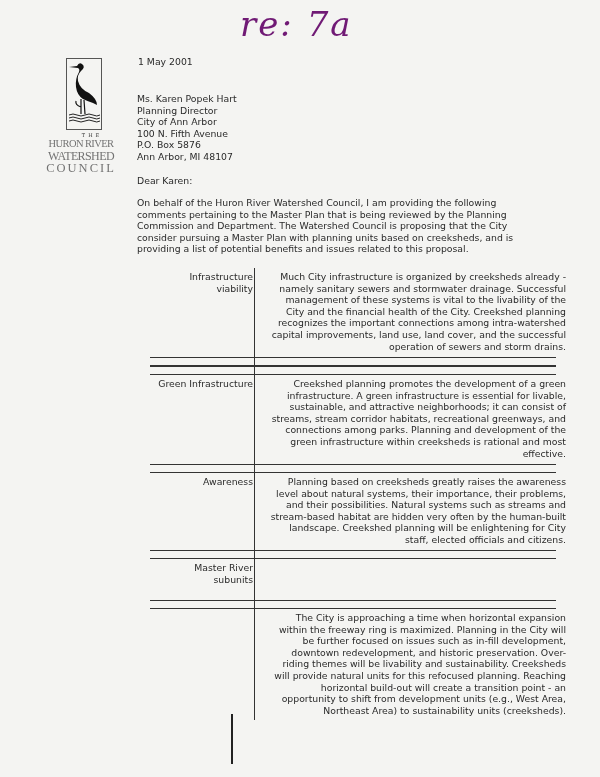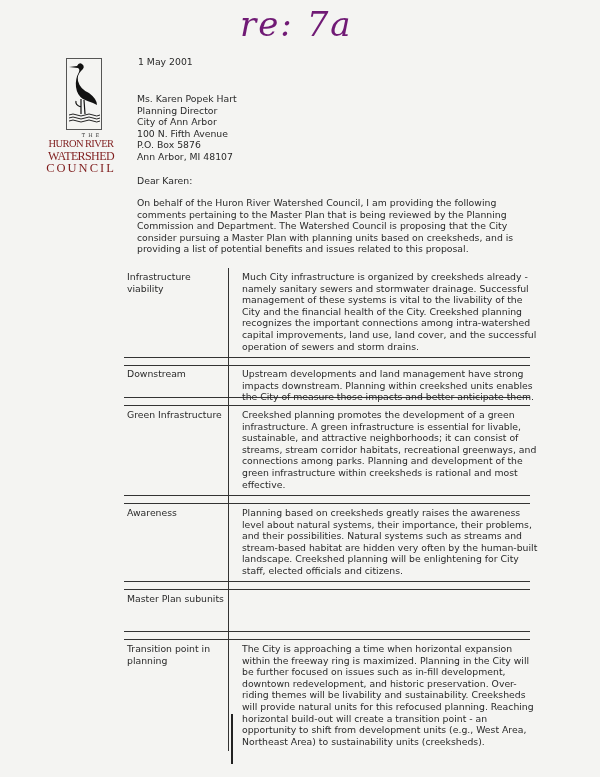--- a/index.html
+++ b/index.html
@@ -21,30 +21,30 @@
     letter-spacing:2px;
   }
   .logo { left:50px; top:58px; width:90px; text-align:center; }
   .logo-frame {
     margin-left:16px; width:34px; height:70px;
     border:1px solid #555; position:relative; background:#f4f4f2;
   }
   .logo-the { font-family:"DejaVu Serif", serif; font-size:5px; letter-spacing:3px; margin-top:2px; margin-left:-6px; color:#333; }
   .logo-name {
     font-family:"Liberation Serif", serif;
-    color:#7f1d1d; margin-left:-14px; width:90px;
+    color:#737373; margin-left:-14px; width:90px;
   }
   .logo-l1 { font-size:10.5px; letter-spacing:-0.6px; line-height:12px; }
   .logo-l2 { font-size:12px; letter-spacing:-0.6px; line-height:12px; }
   .logo-l3 { font-size:12.5px; letter-spacing:2px; line-height:13px; }
   .date { left:138px; top:56px; }
   .addr { left:137px; top:93px; }
   .salut { left:137px; top:175px; }
   .intro { left:137px; top:197px; width:410px; }
-  .table { left:124px; top:268px; width:406px; }
+  .table { left:150px; top:268px; width:406px;text-align:right; }
   .row { position:relative; }
   .cell-l { position:absolute; left:3px; top:0; width:100px; }
   .cell-r { margin-left:106px; padding-left:12px; width:298px; }
   .vline { position:absolute; left:104px; top:0; bottom:0; width:1px; background:#333; }
   .hline { height:1px; background:#333; }
   .gap { position:relative; height:7px; }
   .gap .vline { top:0; bottom:0; }
   .margin-bar { left:231px; top:714px; width:2px; height:50px; background:#222; }
 </style>
 </head>
@@ -90,25 +90,20 @@
     <div class="vline"></div>
     <div class="cell-l" style="top:3px;">Infrastructure viability</div>
     <div class="cell-r">Much City infrastructure is organized by creeksheds already - namely sanitary sewers and stormwater drainage. Successful management of these systems is vital to the livability of the City and the financial health of the City. Creekshed planning recognizes the important connections among intra-watershed capital improvements, land use, land cover, and the successful operation of sewers and storm drains.</div>
   </div>
   <div class="hline"></div>
   <div class="gap">
       <div class="vline"></div>
     </div>
   <div class="hline"></div>
 
-  <div class="row" style="height:29px; padding-top:2px;">
-    <div class="vline"></div>
-    <div class="cell-l" style="top:2px;">Downstream</div>
-    <div class="cell-r">Upstream developments and land management have strong impacts downstream. Planning within creekshed units enables the City of measure those impacts and better anticipate them.</div>
-  </div>
   <div class="hline"></div>
   <div class="gap">
       <div class="vline"></div>
     </div>
   <div class="hline"></div>
 
   <div class="row" style="height:86px; padding-top:3px;">
     <div class="vline"></div>
     <div class="cell-l" style="top:3px;">Green Infrastructure</div>
     <div class="cell-r">Creekshed planning promotes the development of a green infrastructure. A green infrastructure is essential for livable, sustainable, and attractive neighborhoods; it can consist of streams, stream corridor habitats, recreational greenways, and connections among parks. Planning and development of the green infrastructure within creeksheds is rational and most effective.</div>
@@ -125,28 +120,27 @@
     <div class="cell-r">Planning based on creeksheds greatly raises the awareness level about natural systems, their importance, their problems, and their possibilities. Natural systems such as streams and stream-based habitat are hidden very often by the human-built landscape. Creekshed planning will be enlightening for City staff, elected officials and citizens.</div>
   </div>
   <div class="hline"></div>
   <div class="gap">
       <div class="vline"></div>
     </div>
   <div class="hline"></div>
 
   <div class="row" style="height:38px; padding-top:3px;">
     <div class="vline"></div>
-    <div class="cell-l" style="top:3px;">Master Plan subunits</div>
+    <div class="cell-l" style="top:3px;">Master River subunits</div>
   </div>
   <div class="hline"></div>
   <div class="gap">
       <div class="vline"></div>
     </div>
   <div class="hline"></div>
 
   <div class="row" style="height:108px; padding-top:3px;">
     <div class="vline"></div>
-    <div class="cell-l" style="top:3px;">Transition point in planning</div>
     <div class="cell-r">The City is approaching a time when horizontal expansion within the freeway ring is maximized. Planning in the City will be further focused on issues such as in-fill development, downtown redevelopment, and historic preservation. Over-riding themes will be livability and sustainability. Creeksheds will provide natural units for this refocused planning. Reaching horizontal build-out will create a transition point - an opportunity to shift from development units (e.g., West Area, Northeast Area) to sustainability units (creeksheds).</div>
   </div>
 </div>
 
 <div class="abs margin-bar"></div>
 
 </body></html>

